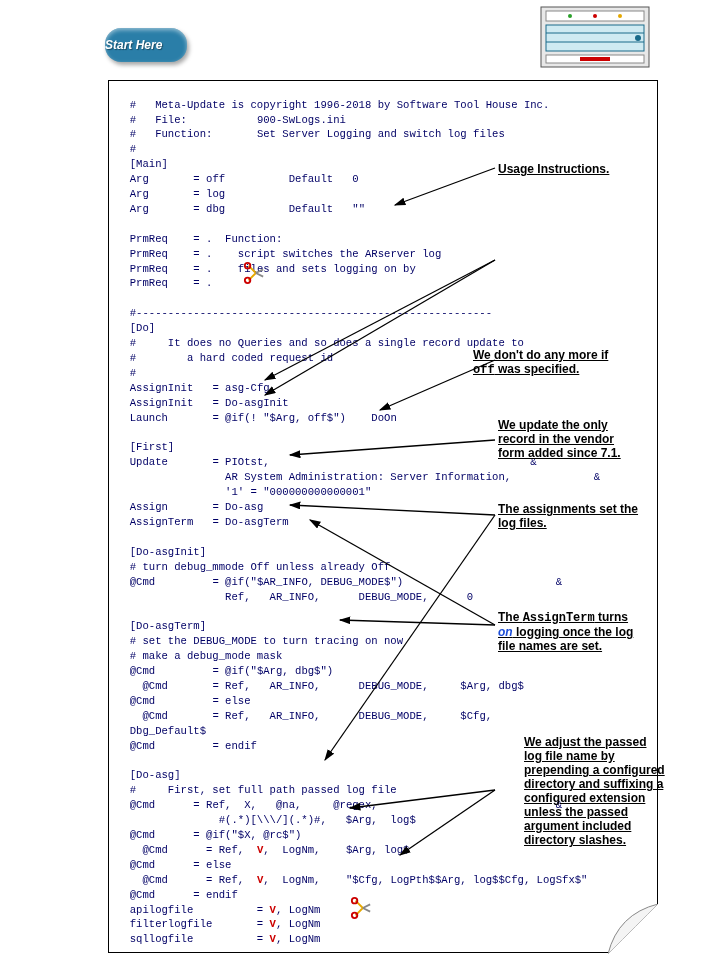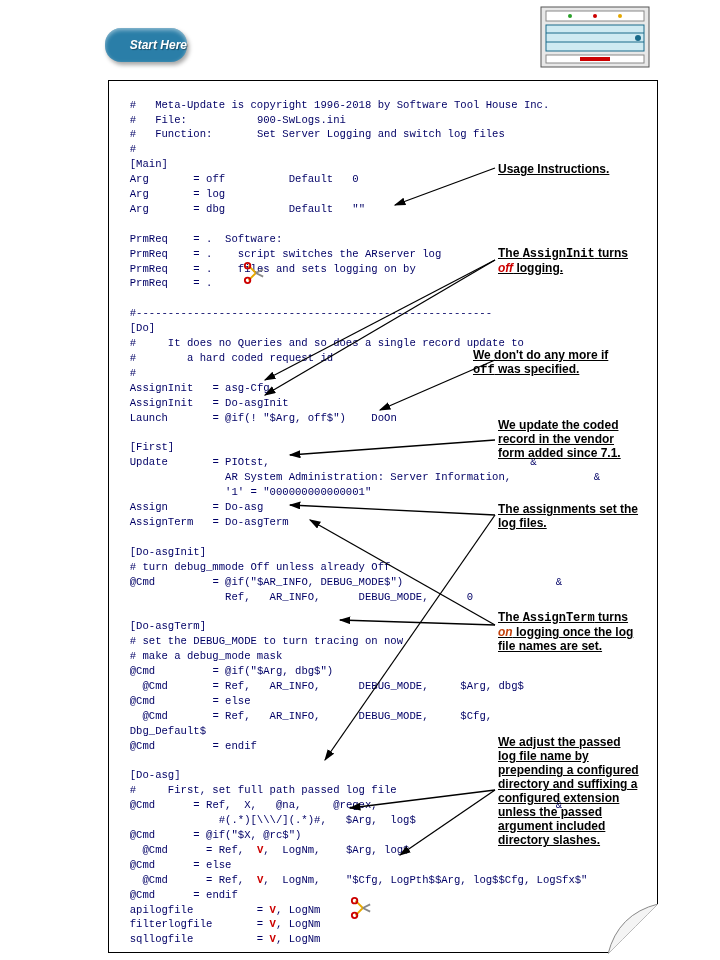--- a/index.html
+++ b/index.html
@@ -1,29 +1,29 @@
 <!DOCTYPE html>
 <html><head>
 <meta charset="utf-8">
 <style>
   html,body{margin:0;padding:0;background:#fff;font-family:Verdana,Geneva,sans-serif;}
   #page{position:relative;width:720px;height:960px;margin:0 auto;background:#fff;overflow:hidden;}
   
-  #start-here{position:absolute;left:105px;top:28px;width:82px;height:34px;background:#2a7ea8;border-radius:16px;box-shadow:2px 3px 4px rgba(0,0,0,0.35), inset 0 2px 4px rgba(255,255,255,0.5);display:flex;align-items:center;justify-content:flex-end;}
+  #start-here{position:absolute;left:105px;top:28px;width:82px;height:34px;background:#2a7ea8;border-radius:16px;box-shadow:2px 3px 4px rgba(0,0,0,0.35), inset 0 2px 4px rgba(255,255,255,0.5);display:flex;align-items:center;justify-content:flex-start;}
   #start-here span{color:#fff;font-size:12px;font-weight:bold;font-style:italic;text-shadow:1px 1px 1px rgba(0,0,0,0.4);}
   
   #server-glyph{position:absolute;right:70px;top:6px;width:110px;height:62px;}
   
   #codebox{position:absolute;left:108px;top:80px;width:550px;height:873px;border:1px solid #000;box-sizing:border-box;padding:6px 12px 6px 8px;overflow:hidden;}
   #code{font-family:"Courier New",Courier,monospace;font-size:10.6px;line-height:14.9px;color:#006;white-space:pre;}
   
   .ann{position:absolute;font-family:Arial,Helvetica,sans-serif;font-size:12px;line-height:14px;font-weight:bold;color:#000;text-decoration:underline;}
   .ann .mono{font-family:"Courier New",Courier,monospace;font-weight:bold;}
   .ann .off{color:#c00;font-style:italic;}
-  .ann .on{color:#c2410c;font-style:italic;}
+  .ann .on{color:#1d4ed8;font-style:italic;}
   
   #arrows{position:absolute;left:0;top:0;pointer-events:none;}
   
   .scissors{position:absolute;width:22px;height:22px;}
   
   #curl{position:absolute;right:62px;bottom:6px;width:50px;height:50px;pointer-events:none;}
   
   .vmark{color:#c00;font-weight:bold;}
 </style>
 </head>
@@ -55,21 +55,21 @@
   <div id="codebox">
 <pre id="code">  #   <span>Meta-Update is copyright 1996-2018 by Software Tool House Inc.</span>
   #   <span>File:</span>           <span>900-SwLogs.ini</span>
   #   <span>Function:</span>       <span>Set Server Logging and switch log files</span>
   #
   <span>[Main]</span>
   <span>Arg</span>       <span>= off</span>          <span>Default</span>   <span>0</span>
   <span>Arg</span>       <span>= log</span>
   <span>Arg</span>       <span>= dbg</span>          <span>Default</span>   <span>""</span>
 
-  <span>PrmReq</span>    <span>= .  Software:</span>
+  <span>PrmReq</span>    <span>= .  Function:</span>
   <span>PrmReq</span>    <span>= .    script switches the ARserver log</span>
   <span>PrmReq</span>    <span>= .    files and sets logging on by</span>
   <span>PrmReq</span>    <span>= .</span>
 
   <span>#--------------------------------------------------------</span>
   <span>[Do]</span>
   <span>#     It does no Queries and so does a single record update to</span>
   <span>#        a hard coded request id</span>
   #
   <span>AssignInit</span>   <span>= asg-Cfg</span>
@@ -123,48 +123,44 @@
     <path d="M6 4 L14 12 M6 20 L14 12" stroke="#e6a800" stroke-width="2" fill="none"></path>
     <circle cx="5" cy="4" r="3" fill="none" stroke="#c00" stroke-width="2"></circle>
     <circle cx="5" cy="20" r="3" fill="none" stroke="#c00" stroke-width="2"></circle>
     <path d="M14 12 L22 8 M14 12 L22 16" stroke="#888" stroke-width="2"></path>
   </svg>
 
   <div class="ann" style="left:498px;top:162px">
     <span>Usage Instructions.</span>
   </div>
 
-  <div class="ann" style="left:498px;top:246px;width:160px">
-    <span>The </span><span class="mono">AssignInit</span><span> turns </span><br>
-    <span class="off">off</span><span> logging.</span>
-  </div>
 
   <div class="ann" style="left:473px;top:348px;width:165px">
     <span>We don't do any more if </span><br>
     <span class="mono">off</span><span> was specified.</span>
   </div>
 
   <div class="ann" style="left:498px;top:418px;width:160px">
-    <span>We update the coded</span><br>
+    <span>We update the only</span><br>
     <span>record in the vendor</span><br>
     <span>form added since 7.1.</span>
   </div>
 
   <div class="ann" style="left:498px;top:502px;width:165px">
     <span>The assignments set the</span><br>
     <span>log files.</span>
   </div>
 
   <div class="ann" style="left:498px;top:610px;width:160px">
     <span>The </span><span class="mono">AssignTerm</span><span> turns </span><br>
     <span class="on">on</span><span> logging once the log</span><br>
     <span>file names are set.</span>
   </div>
 
-  <div class="ann" style="left:498px;top:735px;width:165px">
+  <div class="ann" style="left:524px;top:735px;width:165px">
     <span>We adjust the passed</span><br>
     <span>log file name by</span><br>
     <span>prepending a configured</span><br>
     <span>directory and suffixing a</span><br>
     <span>configured extension</span><br>
     <span>unless the passed</span><br>
     <span>argument included</span><br>
     <span>directory slashes.</span>
   </div>
 

